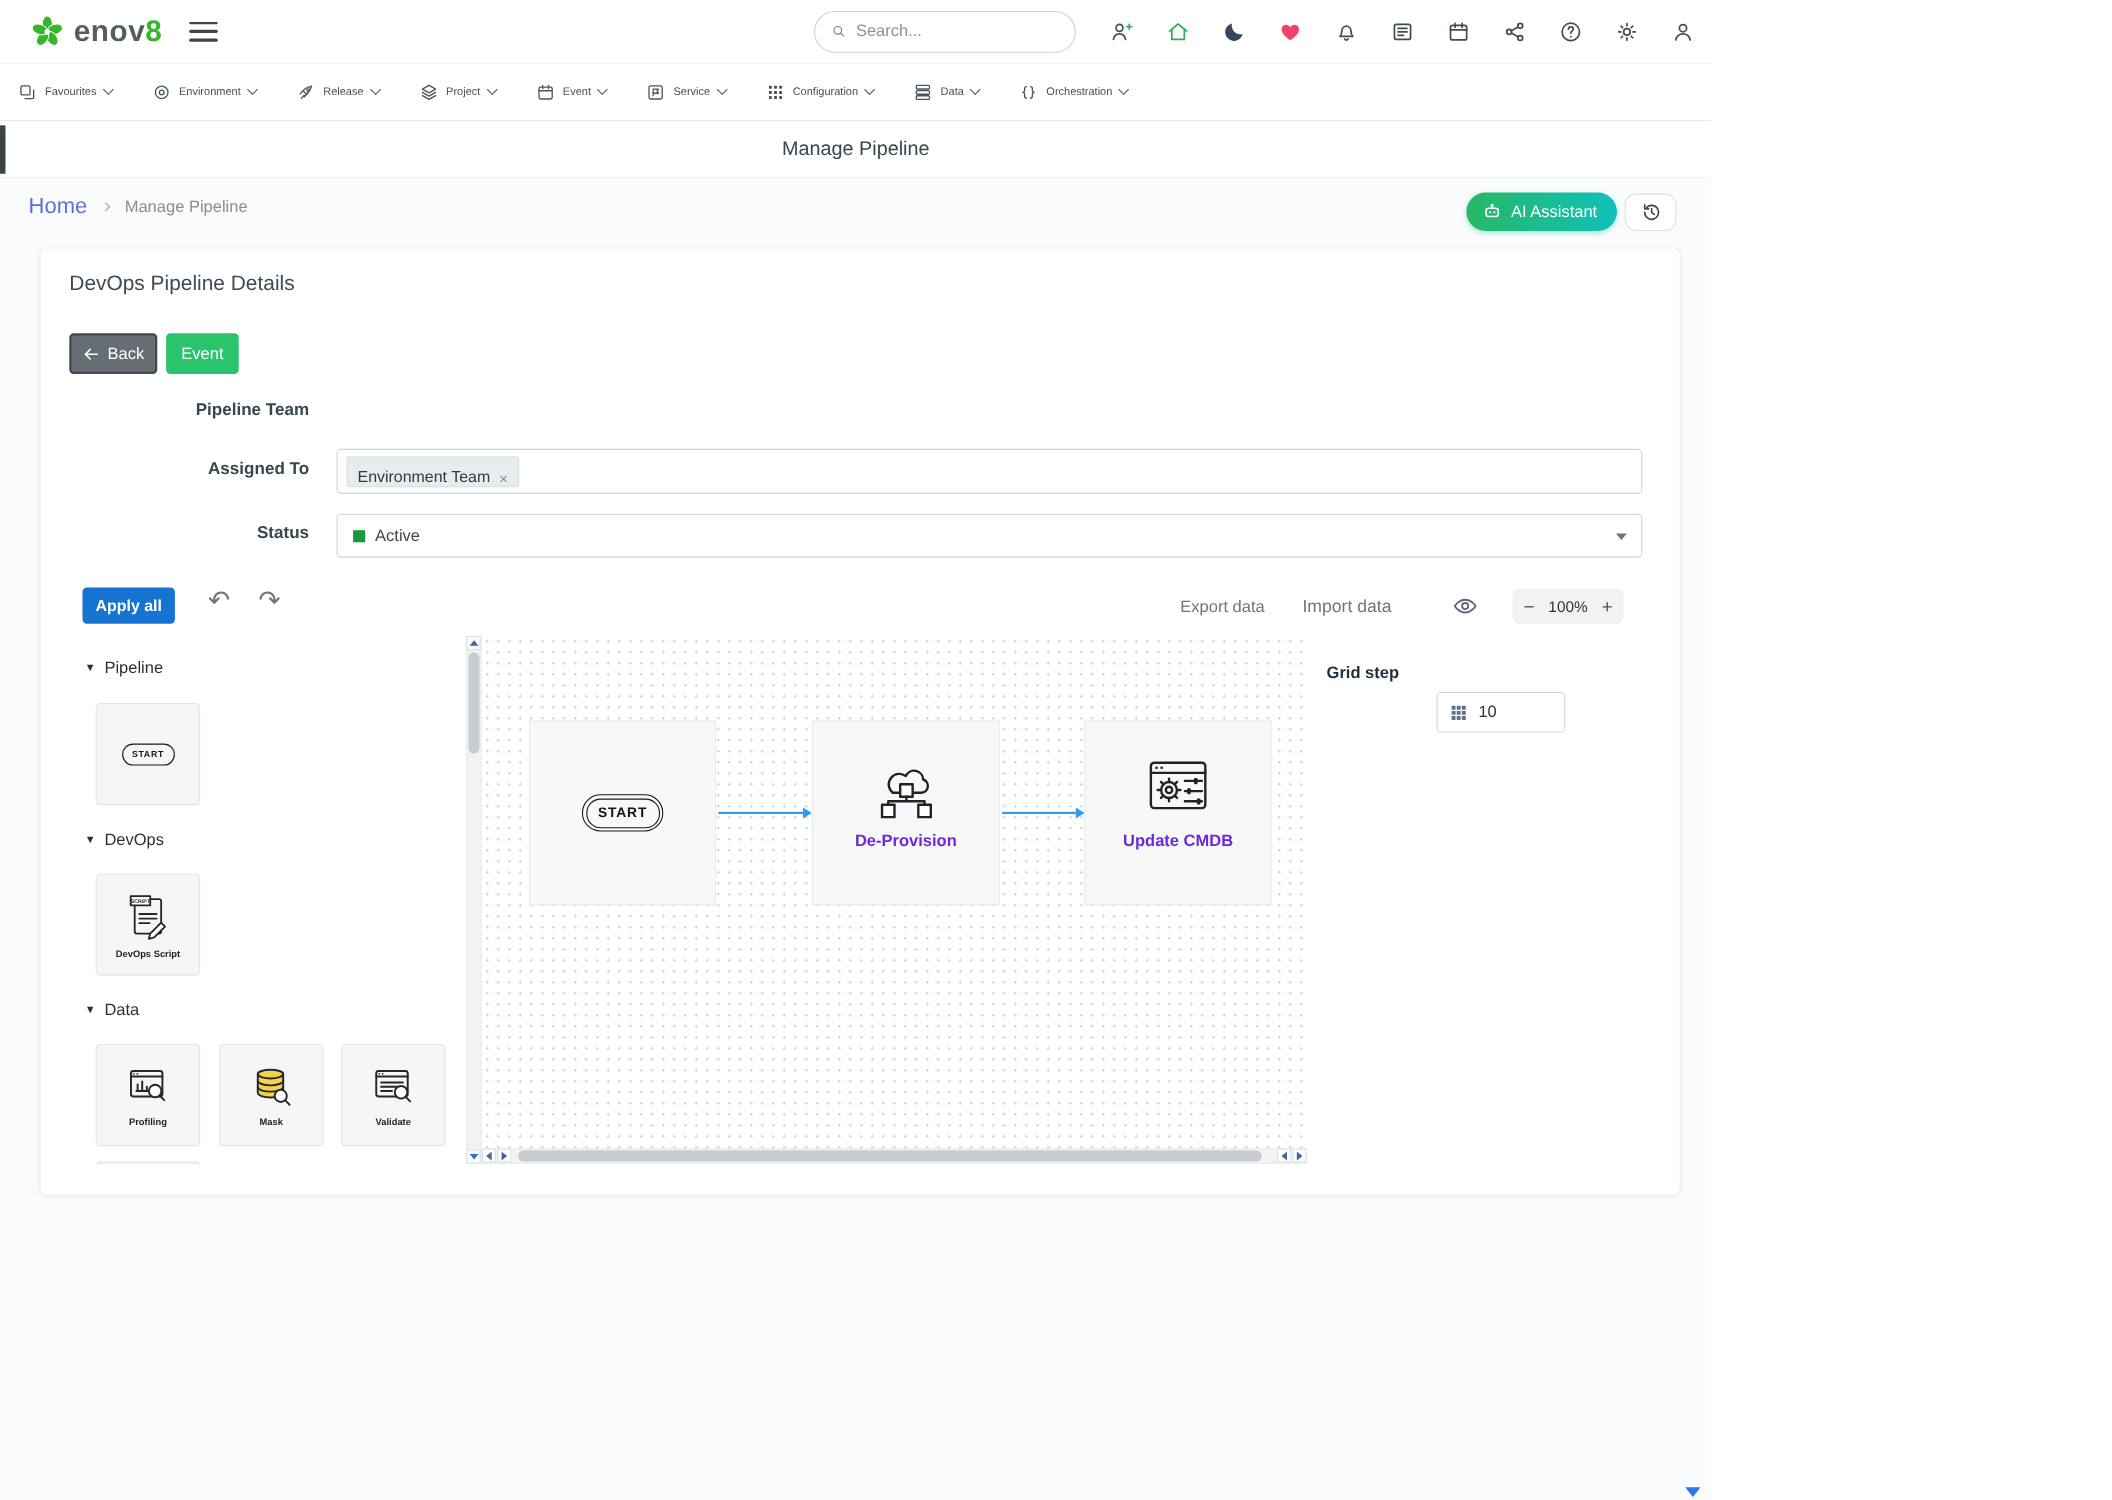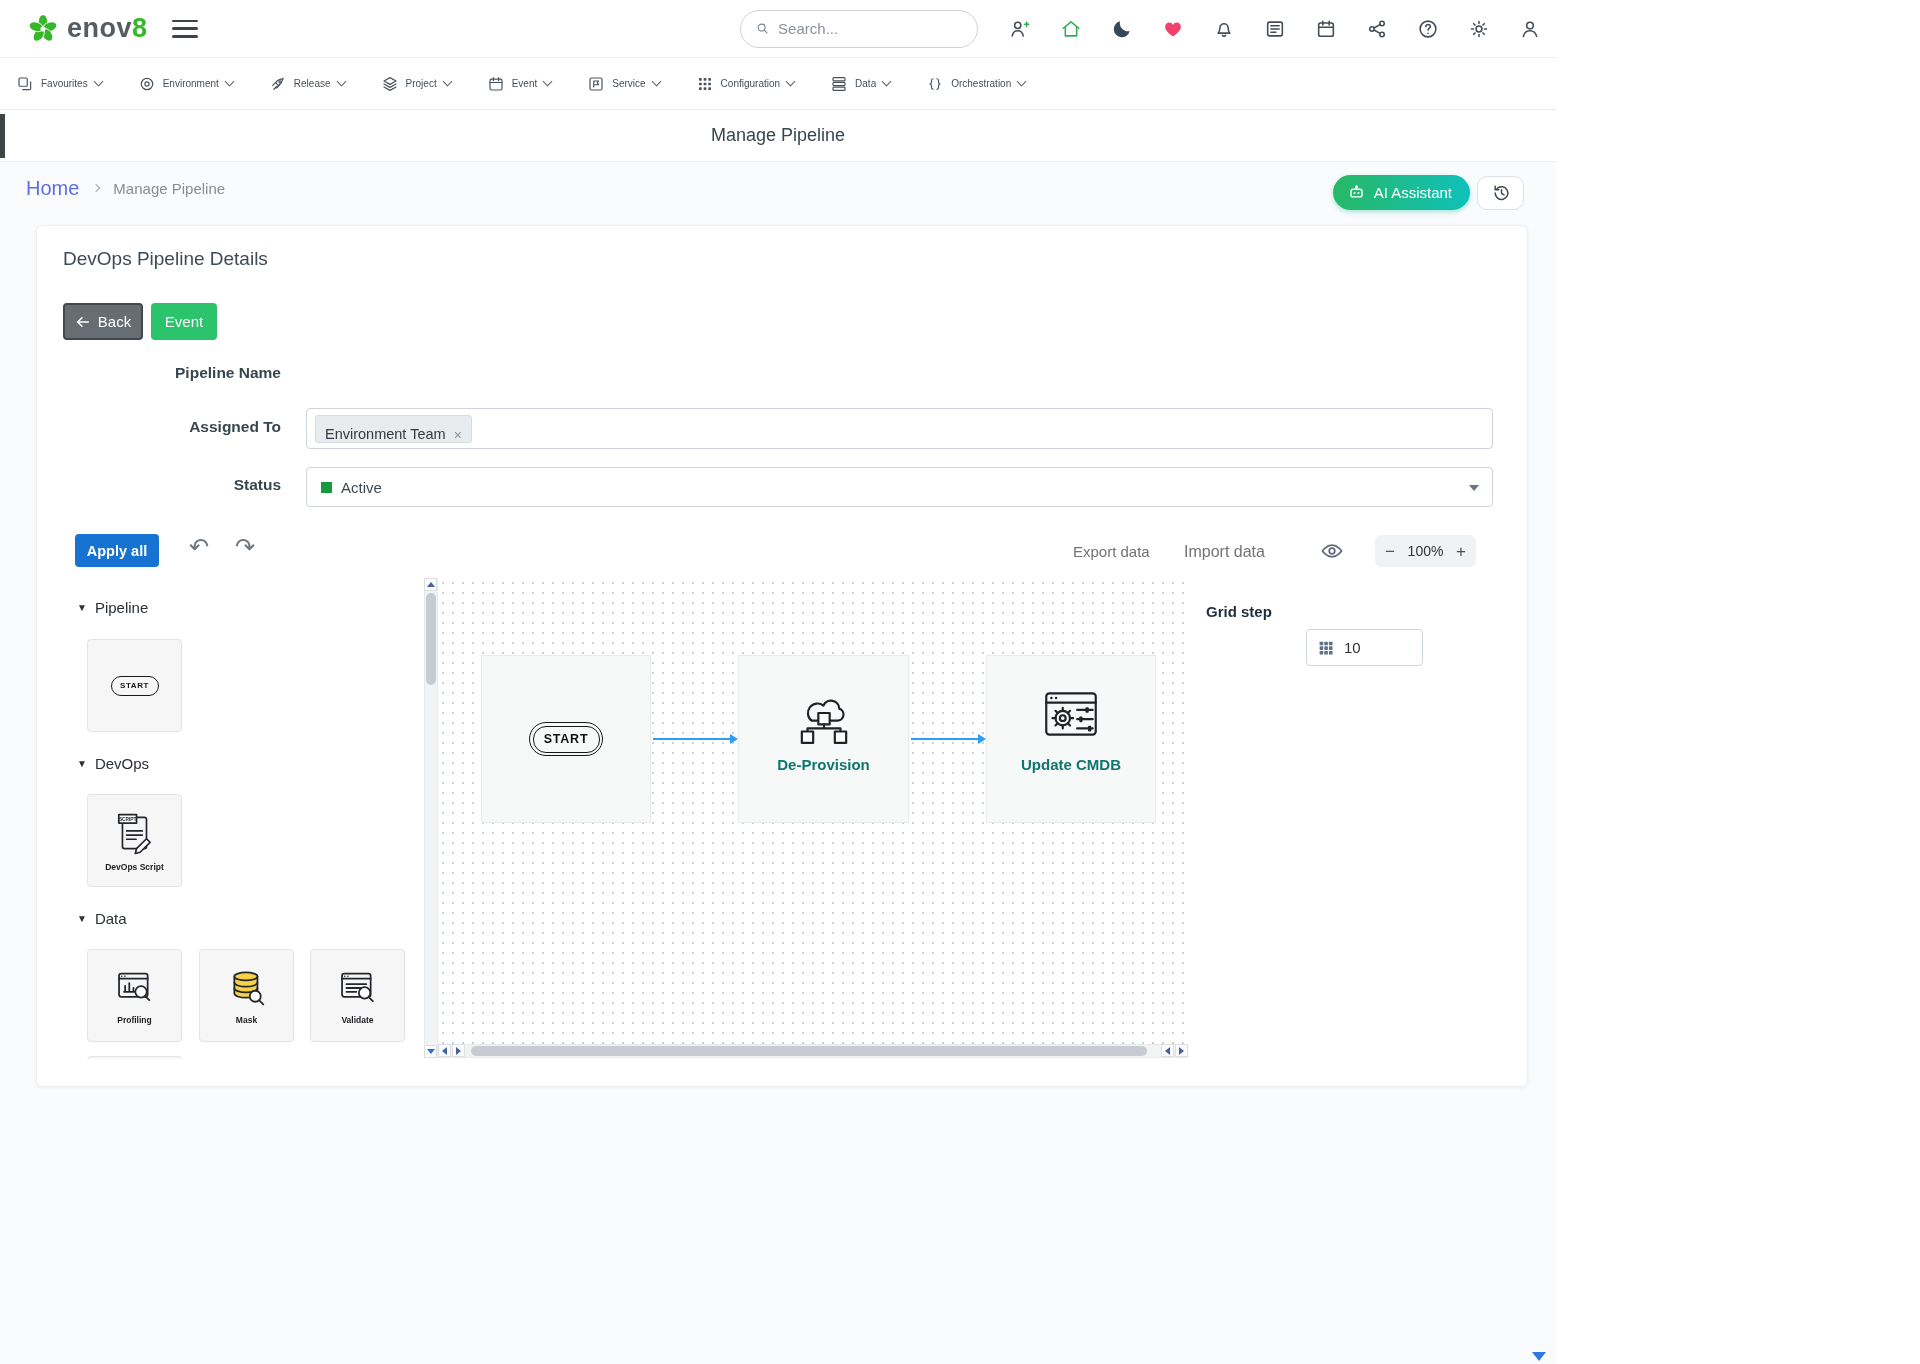--- a/index.html
+++ b/index.html
@@ -120,21 +120,21 @@
   .hthumb { position:absolute; left:32px; top:1px; width:676px; height:10px; background:#c7ccd2; border-radius:6px; }
 
   
   .canvas { position:absolute; left:401px; top:0; width:750px; height:466px; background:#fff;
             background-image:radial-gradient(#ccd1d6 1px, transparent 1.2px); background-size:10px 10px; }
   .node { position:absolute; width:170px; height:168px; background:#f7f8f8; border:1px solid #e9eaeb;
           display:flex; flex-direction:column; align-items:center; cursor:grab; }
   .node-start { left:43px; top:77px; justify-content:center; }
   .node-2 { left:300px; top:77px; width:171px; padding-top:25px; }
   .node-3 { left:548px; top:77px; padding-top:25px; }
-  .node-label { margin-top:9px; font-size:15px; font-weight:700; color:#0f766e;text-align:right; }
+  .node-label { margin-top:9px; font-size:15px; font-weight:700; color:#6d28d9;text-align:right; }
   .start-oval-lg { width:74px; height:34px; border:1.8px solid #16181a; border-radius:18px; padding:2.5px; }
   .start-oval-lg .inner { width:100%; height:100%; border:1.6px solid #16181a; border-radius:13px;
           display:flex; align-items:center; justify-content:center;
           font-size:12.5px; font-weight:700; letter-spacing:.8px; color:#111; }
   .edge { position:absolute; top:160px; height:2px; background:#2e9bf5; }
   .edge::after { content:''; position:absolute; right:-8px; top:-4px;
                  border-left:8px solid #2e9bf5; border-top:5px solid transparent; border-bottom:5px solid transparent; }
   .edge-1 { left:215px; width:77px; }
   .edge-2 { left:473px; width:67px; }
 
@@ -385,21 +385,21 @@
 
       <button class="back-btn">
         <svg width="16" height="16" viewBox="0 0 24 24" style="stroke:#fff;fill:none;stroke-width:2.2;stroke-linecap:round;stroke-linejoin:round">
           <path d="M10.5 5.5 4 12l6.5 6.5"></path>
             <path d="M4 12h16"></path>
         </svg>
         <span>Back</span>
       </button>
       <button class="save-btn">Event</button>
 
-      <div class="form-label" style="top:138px">Pipeline Name</div>
+      <div class="form-label" style="top:138px">Pipeline Team</div>
 
       <div class="form-label" style="top:192px">Assigned To</div>
       <div class="f-input tag-field">
         <span class="tag-chip">
           <span>Environment Team</span>
           <span class="tag-x">×</span>
         </span>
       </div>
 
       <div class="form-label" style="top:250px">Status</div>

